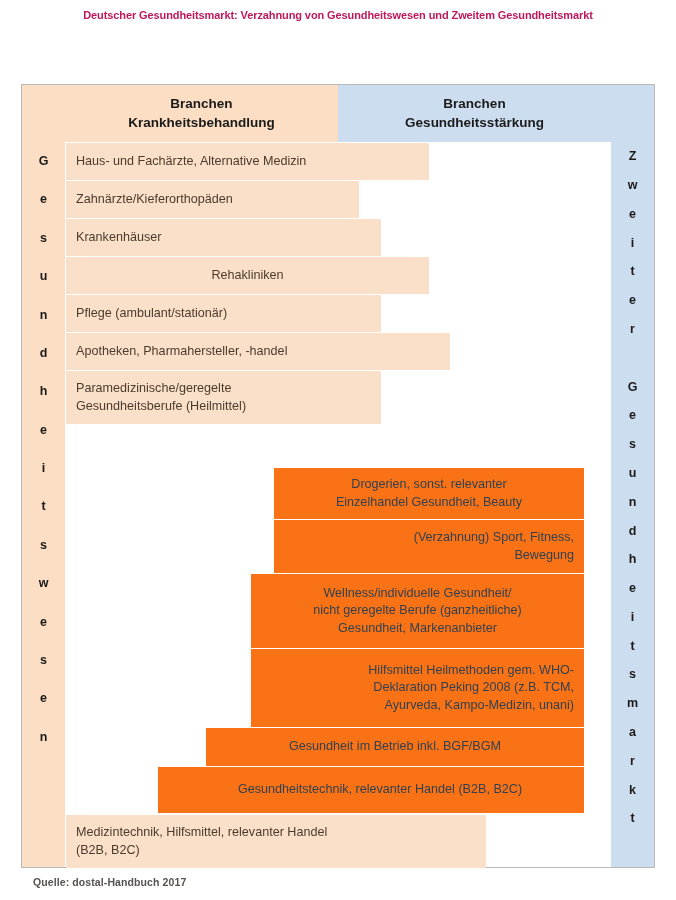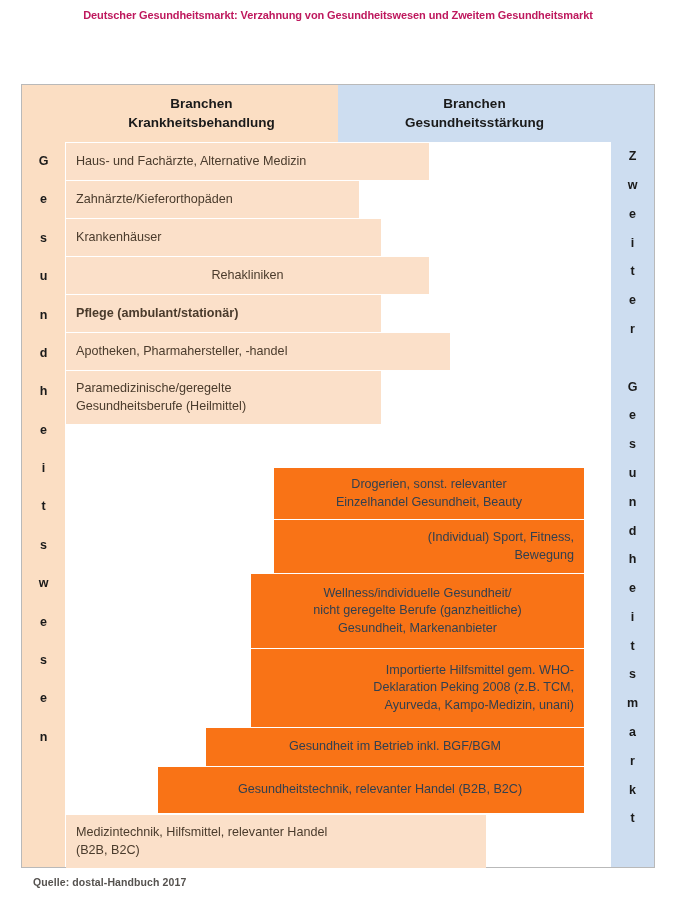--- a/index.html
+++ b/index.html
@@ -228,21 +228,21 @@
     </div>
 
     <div class="bar orange" style="left:44px; top:77px;  width:315px; height:37px;">
       <span class="bar-text">Krankenhäuser</span>
     </div>
 
     <div class="bar orange" style="left:44px; top:115px; width:363px; height:37px;text-align:center;">
       <span class="bar-text">Rehakliniken</span>
     </div>
 
-    <div class="bar orange" style="left:44px; top:153px; width:315px; height:37px;font-weight:bold;">
+    <div class="bar orange" style="left:44px; top:153px; width:315px; height:37px;">
       <span class="bar-text">Pflege (ambulant/stationär)</span>
     </div>
 
     <div class="bar orange" style="left:44px; top:191px; width:384px; height:37px;">
       <span class="bar-text">Apotheken, Pharmahersteller, -handel</span>
     </div>
 
     <div class="bar orange" style="left:44px; top:229px; width:315px; height:53px;">
       <span class="bar-text">
         <span>Paramedizinische/geregelte</span><br>
@@ -253,36 +253,36 @@
 
     <div class="bar blue" style="left:252px; top:326px; width:310px; height:51px;">
       <span class="bar-text">
         <span>Drogerien, sonst. relevanter</span><br>
         <span>Einzelhandel Gesundheit, Beauty</span>
       </span>
     </div>
 
     <div class="bar blue" style="left:252px; top:378px; width:310px; height:53px;">
       <span class="bar-text" style="text-align:right;">
-        <span>(Individual) Sport, Fitness,</span><br>
+        <span>(Verzahnung) Sport, Fitness,</span><br>
         <span>Bewegung</span>
       </span>
     </div>
 
     <div class="bar blue" style="left:229px; top:432px; width:333px; height:74px;">
       <span class="bar-text">
         <span>Wellness/individuelle Gesundheit/</span><br>
         <span>nicht geregelte Berufe (ganzheitliche)</span><br>
         <span>Gesundheit, Markenanbieter</span>
       </span>
     </div>
 
     <div class="bar blue" style="left:229px; top:507px; width:333px; height:78px;">
       <span class="bar-text" style="text-align:right;">
-        <span>Importierte Hilfsmittel gem. WHO-</span><br>
+        <span>Hilfsmittel Heilmethoden gem. WHO-</span><br>
         <span>Deklaration Peking 2008 (z.B. TCM,</span><br>
         <span>Ayurveda, Kampo-Medizin, unani)</span>
       </span>
     </div>
 
     <div class="bar blue" style="left:184px; top:586px; width:378px; height:38px;">
       <span class="bar-text">Gesundheit im Betrieb inkl. BGF/BGM</span>
     </div>
 
     <div class="bar blue" style="left:136px; top:625px; width:426px; height:46px;padding-left:28px;">

